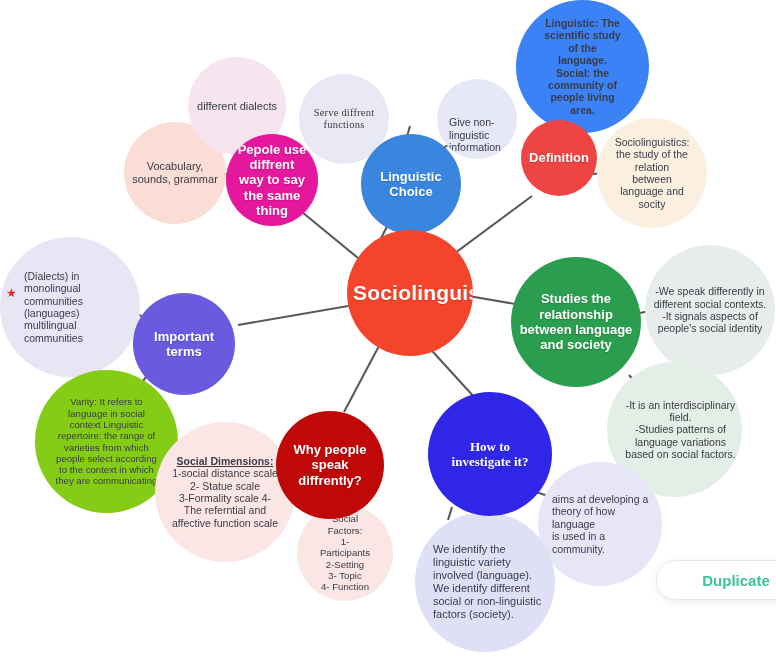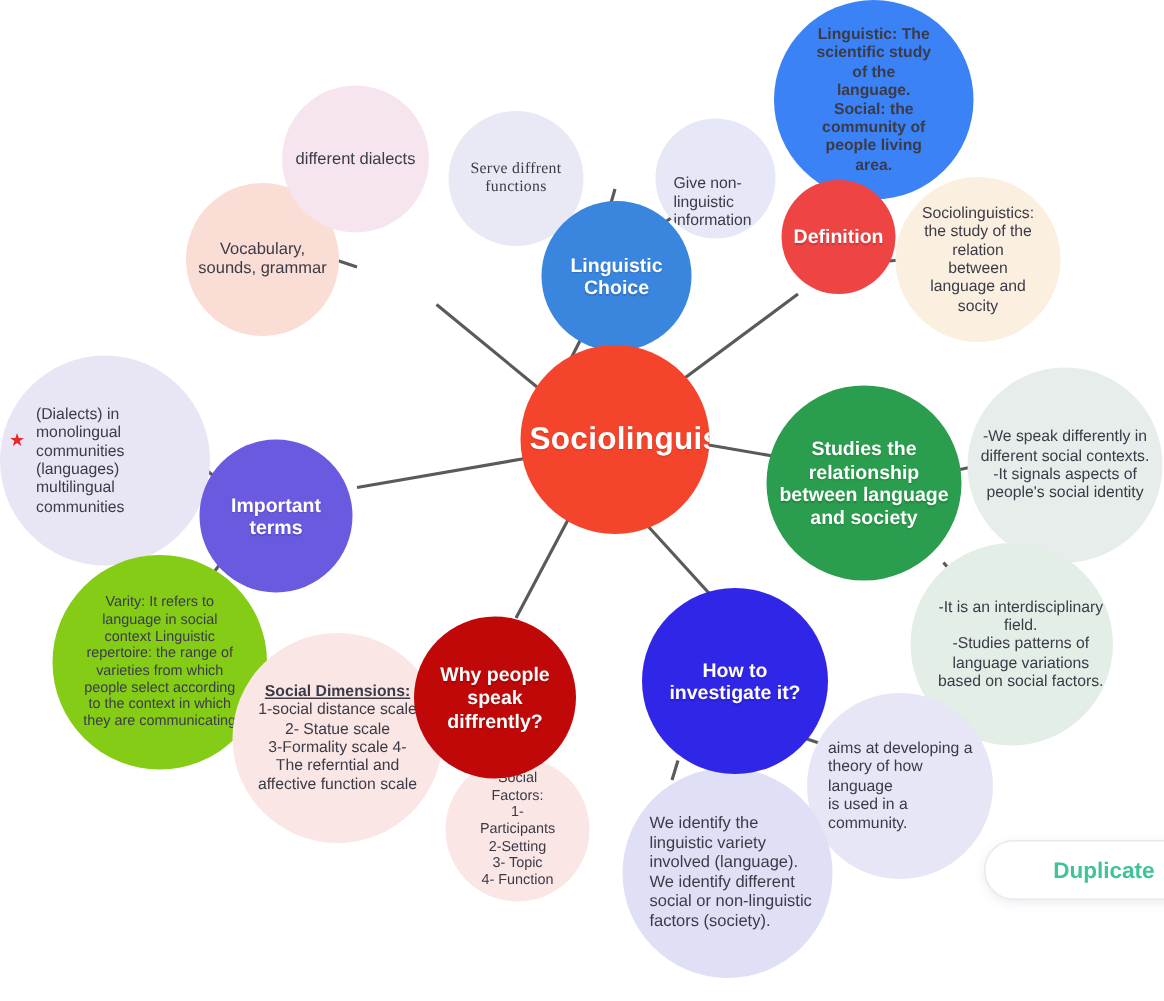--- a/index.html
+++ b/index.html
@@ -34,21 +34,21 @@
   }
   
   .node.hub, .node.branch {
     color: #ffffff;
     font-weight: bold;
     text-shadow: 0 1px 1px rgba(0,0,0,0.18);
     z-index: 6;
   }
   .node.hub { font-size: 21px; letter-spacing: .2px; }
   .node.branch { font-size: 13px; }
-  .node.serif { font-family: Liberation Sans, sans-serif; }
+  .node.serif { font-family: Liberation Serif, serif; }
   
   .node.leaf {
     color: #3b3b47;
     font-size: 10.5px;
     z-index: 3;
   }
   .node.leaf.bigger { font-size: 11px; }
   .node.leaf.tiny { font-size: 9.6px; }
   .node.leaf.left   { text-align: left;   justify-content: flex-start; }
   .node.leaf.serif2 { font-family: "Liberation Serif", serif; letter-spacing: .2px; }
@@ -231,20 +231,27 @@
 We identify different
 social or non-linguistic
 factors (society).</span>
   </div>
 
   <div class="node branch" style="left:361px;top:134px;width:100px;height:100px;background:#3A86DE;">
     <span class="inner" style="white-space:pre-line;">Linguistic
 Choice</span>
   </div>
 
+  <div class="node branch" style="left:226px;top:134px;width:92px;height:92px;background:#E5179C;">
+    <span class="inner" style="white-space:pre-line;">Pepole use
+diffrent
+way to say
+the same
+thing</span>
+  </div>
 
   <div class="node branch" style="left:521px;top:120px;width:76px;height:76px;background:#ef4444;">
     <span class="inner">Definition</span>
   </div>
 
   <div class="node branch" style="left:133px;top:293px;width:102px;height:102px;background:#6A5AE0;">
     <span class="inner">Important terms</span>
   </div>
 
   <div class="node branch" style="left:511px;top:257px;width:130px;height:130px;background:#2A9D4E;">

